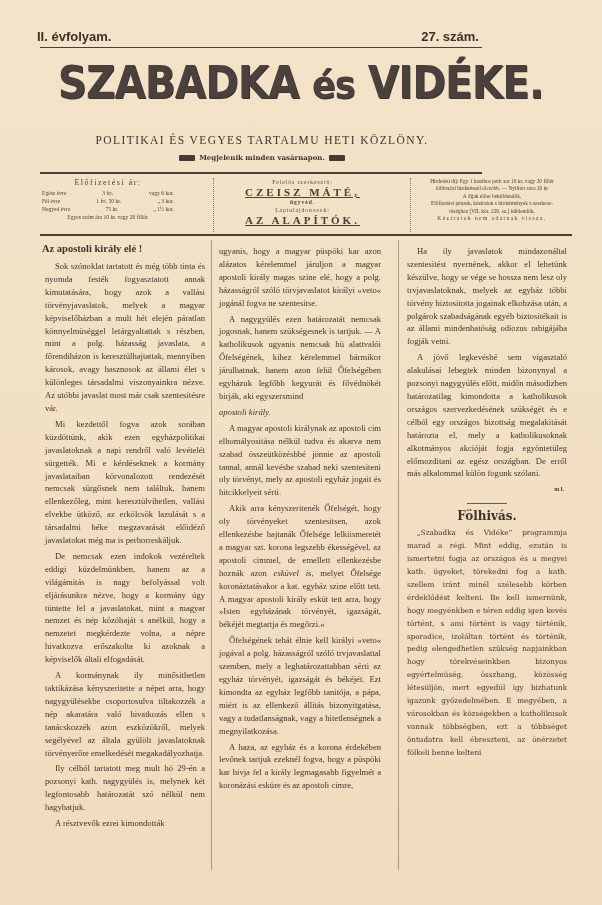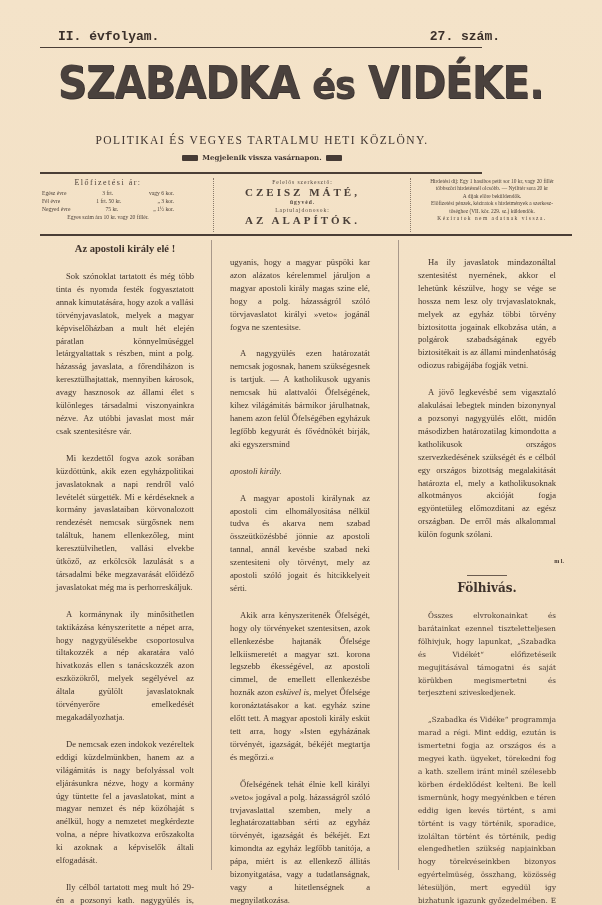--- a/index.html
+++ b/index.html
@@ -5,53 +5,53 @@
   html, body { margin:0; padding:0; }
   body {
     width:602px; height:905px; overflow:hidden;
     background:#f3e2c8;
     font-family:"DejaVu Serif", serif;
     color:#3a2f28;
     position:relative;
   }
   .page { position:absolute; left:0; top:0; width:602px; height:905px;
     background:linear-gradient(180deg,#f4e3c9 0%,#f2dfc3 60%,#f0dbbe 100%); }
-  .topline { position:absolute; left:58px; top:29px; width:438px; height:16px;
-    font-family:Liberation Mono, monospace; font-size:13px; font-weight:bold; color:#3b302a; }
+  .topline { position:absolute; left:37px; top:29px; width:438px; height:16px;
+    font-family:Liberation Sans, sans-serif; font-size:13px; font-weight:bold; color:#3b302a; }
   .topline span { position:absolute; top:0; white-space:nowrap; }
   .rule { position:absolute; background:#4a3e36; }
   .masthead { position:absolute; left:40px; top:60px; width:444px; height:46px;
     font-family:"DejaVu Sans", sans-serif; font-weight:bold; font-size:44px; line-height:46px;
     color:#4a413d; letter-spacing:-1px; text-align:center; transform:scaleX(0.92); transform-origin:center;
     white-space:nowrap; text-shadow:1px 1px 0 #3b3330; }
   .masthead .es { font-size:38px; }
   .subtitle { position:absolute; left:40px; top:134px; width:444px; text-align:center;
     font-family:"Liberation Serif", serif; font-size:11.5px; letter-spacing:1.4px; color:#3e3430; white-space:nowrap; }
   .appears { position:absolute; left:40px; top:153px; width:444px; text-align:center;
     font-family:"DejaVu Serif", serif; font-size:7px; font-weight:bold; color:#3e3430; white-space:nowrap; }
   .hand { display:inline-block; width:16px; height:6px; background:#463b35; vertical-align:middle; margin:0 4px; border-radius:1px; }
   .box { position:absolute; top:178px; height:54px; font-family:"Liberation Serif", serif; color:#4a3f38; }
   .box1 { left:42px; width:132px; font-size:5.6px; }
   .box1 .head { text-align:center; font-size:8px; letter-spacing:1.5px; margin-bottom:2px; }
   .box1 .row { display:flex; justify-content:space-between; line-height:8px; }
   .box1 .foot { text-align:center; line-height:9px; }
   .box2 { left:215px; width:175px; text-align:center; }
   .box2 .s { font-size:5.5px; letter-spacing:1px; line-height:8px; }
-  .box2 .big { font-size:11px; letter-spacing:3px; font-weight:bold; line-height:12px; }
+  .box2 .big { font-size:11px; letter-spacing:3px; font-weight:bold; line-height:12px;text-decoration:underline; }
   .box3 { left:412px; width:160px; font-size:5.4px; line-height:7.4px; text-align:center; }
   .vdiv { position:absolute; border-left:1px dotted #8a7a6a; }
   .col { position:absolute; top:242px; font-family:"Liberation Serif", serif; font-size:8.6px;
     line-height:12.9px; color:#3f332c; text-align:justify; }
-  .col p { margin:14px; text-indent:10px; }
+  .col p { margin:3px; text-indent:10px; }
   .col p.noi { text-indent:0; }
   .col1 { left:42px; width:166px; }
   .col2 { left:216px; width:168px; }
   .col3 { left:404px; width:166px; }
-  .art-title { text-align:center; font-weight:bold; font-size:10.5px; margin:0 0 4px 0; line-height:14px; }
-  .felhivas { text-align:center; font-weight:bold; font-size:12px; line-height:16px; margin:4px 0 9px 0;
+  .art-title { font-weight:bold; font-size:10.5px; margin:0 0 4px 0; line-height:14px; }
+  .felhivas { text-align:center; font-weight:bold; font-size:12px; line-height:16px; margin:4px 0 3px 0;
     font-family:"DejaVu Serif", serif; }
   .sig { text-align:right; font-size:6px; font-weight:bold; padding-right:6px; line-height:12px; }
   .shortrule { width:40px; height:1px; background:#6b5c50; margin:8px auto 4px; }
   .col3 .small { font-family:"DejaVu Serif", serif; font-size:7.2px; line-height:12.9px; }
   i { font-style:italic; }
 </style>
 </head>
 <body>
 
 <div class="page">
@@ -61,21 +61,21 @@
     <span style="right:-4px">27. szám.</span>
   </div>
   <div class="rule" style="left:40px;top:47px;width:442px;height:1px;"></div>
 
   <div class="masthead">
     <span>SZABADKA </span><span class="es">és</span><span> VIDÉKE.</span>
   </div>
 
   <div class="subtitle">POLITIKAI ÉS VEGYES TARTALMU HETI KÖZLÖNY.</div>
   <div class="appears">
-    <span class="hand"></span><span>Megjelenik vissza vasárnapon.</span><span class="hand"></span>
+    <span class="hand"></span><span>Megjelenik minden vasárnapon.</span><span class="hand"></span>
   </div>
   <div class="rule" style="left:40px;top:172px;width:442px;height:2px;"></div>
 
   <div class="box box1">
     <div class="head">Előfizetési ár:</div>
     <div class="row">
         <span>Egész évre</span>
         <span>3 frt.</span>
         <span>vagy 6 kor.</span>
       </div>
@@ -110,40 +110,39 @@
   </div>
   <div class="rule" style="left:40px;top:234px;width:532px;height:2px;"></div>
 
   <div class="vdiv" style="left:211px;top:240px;height:630px;border-left:1px solid #a8988a;"></div>
   <div class="vdiv" style="left:398px;top:240px;height:630px;border-left:1px solid #a8988a;"></div>
 
   <div class="col col1">
     <div class="art-title">Az apostoli király elé !</div>
     <p>Sok szónoklat tartatott és még több tinta és nyomda festék fogyasztatott annak kimutatására, hogy azok a vallási törvényjavaslatok, melyek a magyar képviselőházban a mult hét elején páratlan könnyelmüséggel letárgyaltattak s részben, mint a polg. házasság javaslata, a főrendiházon is keresztülhajtattak, mennyiben károsok, avagy hasznosok az állami élet s különleges társadalmi viszonyainkra nézve. Az utóbbi javaslat most már csak szentesitésre vár.</p>
     <p>Mi kezdettől fogva azok sorában küzdöttünk, akik ezen egyházpolitikai javaslatoknak a napi rendről való levételét sürgették. Mi e kérdéseknek a kormány javaslataiban körvonalozott rendezését nemcsak sürgősnek nem találtuk, hanem ellenkezőleg, mint keresztülvihetlen, vallási elvekbe ütköző, az erkölcsök lazulását s a társadalmi béke megzavarását előidéző javaslatokat még ma is perhorreskáljuk.</p>
+    <p>De nemcsak ezen indokok vezéreltek eddigi küzdelmünkben, hanem az a világámitás is nagy befolyással volt eljárásunkra nézve, hogy a kormány úgy tüntette fel a javaslatokat, mint a magyar nemzet és nép közóhaját s anélkül, hogy a nemzetet megkérdezte volna, a népre hivatkozva erőszakolta ki azoknak a képviselők általi elfogadását.</p>
     <p>A kormánynak ily minősithetlen taktikázása kényszeritette a népet arra, hogy nagygyülésekbe csoportosulva tiltakozzék a nép akaratára való hivatkozás ellen s tanácskozzék azon eszközökről, melyek segélyével az általa gyülölt javaslatoknak törvényerőre emelkedését megakadályozhatja.</p>
-    <p>De nemcsak ezen indokok vezéreltek eddigi küzdelmünkben, hanem az a világámitás is nagy befolyással volt eljárásunkra nézve, hogy a kormány úgy tüntette fel a javaslatokat, mint a magyar nemzet és nép közóhaját s anélkül, hogy a nemzetet megkérdezte volna, a népre hivatkozva erőszakolta ki azoknak a képviselők általi elfogadását.</p>
     <p>Ily célból tartatott meg mult hó 29-én a pozsonyi kath. nagygyülés is, melynek két legfontosabb határozatát szó nélkül nem hagyhatjuk.</p>
     <p>A résztvevők ezrei kimondották</p>
   </div>
 
   <div class="col col2">
     <p class="noi">ugyanis, hogy a magyar püspöki kar azon alázatos kérelemmel járuljon a magyar apostoli király magas szine elé, hogy a polg. házasságról szóló törvjavaslatot királyi »veto« jogánál fogva ne szentesitse.</p>
-    <p>A nagygyülés ezen határozatát nemcsak jogosnak, hanem szükségesnek is tartjuk. — A katholikusok ugyanis nemcsak hü alattvalói Őfelségének, kihez világámitás bármikor járulhatnak, hanem azon felül Őfelségében egyházuk legfőbb kegyurát és fővédnökét birják, aki egyszersmind</p>
+    <p>A nagygyülés ezen határozatát nemcsak jogosnak, hanem szükségesnek is tartjuk. — A katholikusok ugyanis nemcsak hü alattvalói Őfelségének, kihez kérelemmel bármikor járulhatnak, hanem azon felül Őfelségében egyházuk legfőbb kegyurát és fővédnökét birják, aki egyszersmind</p>
     <p class="noi"><i>apostoli király.</i></p>
-    <p>A magyar apostoli királynak az apostoli cim elhomályositása nélkül tudva és akarva nem szabad összeütközésbbé jönnie az apostoli tannal, annál kevésbe szabad neki szentesiteni oly törvényt, mely az apostoli szóló jogait és hitcikkelyeit sérti.</p>
+    <p>A magyar apostoli királynak az apostoli cim elhomályositása nélkül tudva és akarva nem szabad összeütközésbbé jönnie az apostoli tannal, annál kevésbe szabad neki szentesiteni oly törvényt, mely az apostoli egyház jogait és hitcikkelyeit sérti.</p>
     <p><span>Akik arra kényszeritenék Őfelségét, hogy oly törvényeket szentesitsen, azok ellenkezésbe hajtanák Őfelsége lelkiismeretét a magyar szt. korona legszebb ékességével, az apostoli cimmel, de emellett ellenkezésbe hoznák azon</span> <i>esküvel is</i><span>, melyet Őfelsége koronáztatásakor a kat. egyház szine előtt tett. A magyar apostoli király esküt tett arra, hogy »Isten egyházának törvényét, igazságát, békéjét megtartja és megőrzi.«</span></p>
     <p>Őfelségének tehát élnie kell királyi »veto« jogával a polg. házasságról szóló trvjavaslattal szemben, mely a leghatározattabban sérti az egyház törvényét, igazságát és békéjét. Ezt kimondta az egyház legfőbb tanitója, a pápa, miért is az ellenkező állitás bizonyitgatása, vagy a tudatlanságnak, vagy a hitetlenségnek a megnyilatkozása.</p>
     <p>A haza, az egyház és a korona érdekében levőnek tartjuk ezeknél fogva, hogy a püspöki kar hivja fel a király legmagasabb figyelmét a koronázási esküre és az apostoli cimre,</p>
   </div>
 
   <div class="col col3">
     <p>Ha ily javaslatok mindazonáltal szentesitést nyernének, akkor el lehetünk készülve, hogy se vége se hossza nem lesz oly trvjavaslatoknak, melyek az egyház többi törvény biztositotta jogainak elkobzása után, a polgárok szabadságának egyéb biztositékait is az állami mindenhatóság odiozus rabigájába fogják vetni.</p>
     <p>A jövő legkevésbé sem vigasztaló alakulásai lebegtek minden bizonynyal a pozsonyi nagygyülés előtt, midőn másodizben határozatilag kimondotta a katholikusok országos szervezkedésének szükségét és e célból egy országos bizottság megalakitását határozta el, mely a katholikusoknak alkotmányos akcióját fogja egyöntetüleg előmozditani az egész országban. De erről más alkalommal külön fogunk szólani.</p>
     <div class="sig">m l.</div>
     <div class="shortrule"></div>
     <div class="felhivas">Fölhivás.</div>
     <div class="small">
-      <p>Összes elvrokonainkat és barátainkat ezennel tiszteletteljesen fölhivjuk, hogy lapunkat, „Szabadka és Vidékét“ előfizetéseik megujitásával támogatni és saját körükben megismertetni és terjeszteni sziveskedjenek.</p>
       <p>„Szabadka és Vidéke“ programmja marad a régi. Mint eddig, ezután is ismertetni fogja az országos és a megyei kath. ügyeket, törekedni fog a kath. szellem iránt minél szélesebb körben érdeklődést kelteni. Be kell ismernünk, hogy megyénkben e téren eddig igen kevés történt, s ami történt is vagy történik, sporadice, izoláltan történt és történik, pedig elengedhetlen szükség napjainkban hogy törekvéseinkben bizonyos egyértelmüség, összhang, közösség létesüljön, mert egyedül igy bizhatunk igazunk győzedelmében. E megyében, a városokban és községekben a katholikusok vannak többségben, ezt a többséget öntudatra kell ébreszteni, az önérzetet fölkeli benne kelteni</p>
     </div>
   </div>
 </div>
 
 </body></html>

